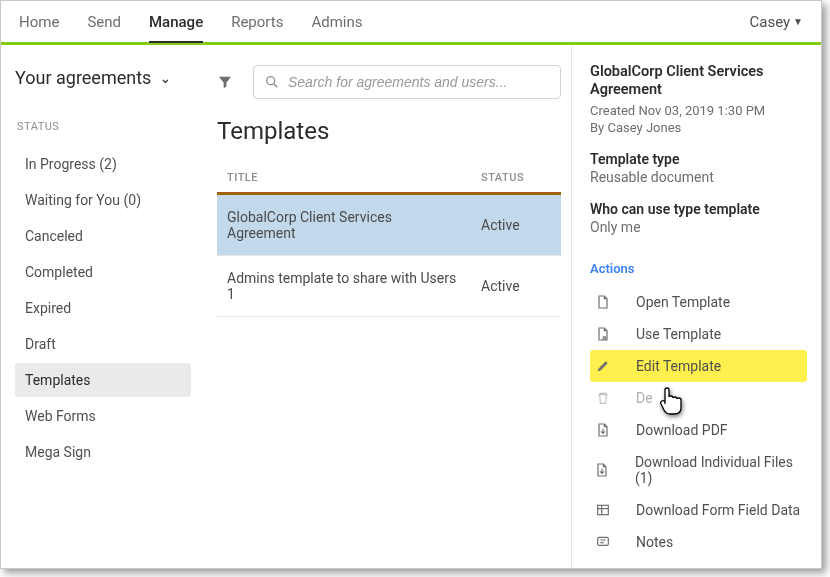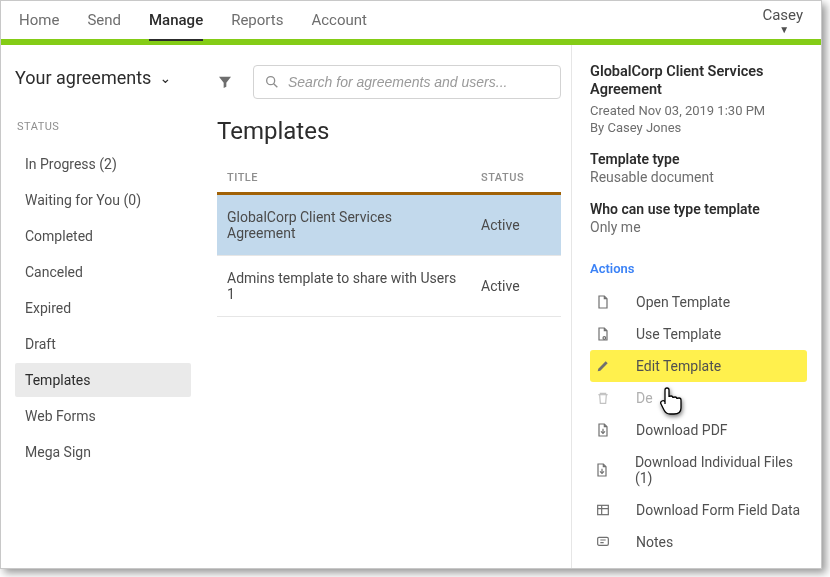--- a/index.html
+++ b/index.html
@@ -22,36 +22,36 @@
     display: flex;
     flex-direction: column;
     position: relative;
   }
   
   .topnav {
     display: flex;
     align-items: center;
     padding: 0 18px;
     height: 44px;
-    border-bottom: 6px solid #84cc16;
+    border-bottom: 3px solid #84cc16;
     color: #6e6e6e;
     font-size: 15px;
   }
   .topnav .nav-item {
     margin-right: 28px;
     padding: 12px 0 10px 0;
     cursor: pointer;
   }
   .topnav .nav-item.active {
     color: #2c2c2c;
     border-bottom: 2px solid #2c2c2c;
     font-weight: 500;
   }
   .topnav .spacer { flex: 1; }
-  .topnav .user { display: flex; align-items: center; cursor: pointer; color:#505050;flex-direction:column;}
+  .topnav .user { display: flex; align-items: center; cursor: pointer; color:#505050;}
   .topnav .user .caret { margin-left: 3px; font-size: 10px; }
   
   .body {
     flex: 1;
     display: flex;
     overflow: hidden;
   }
   
   .sidebar {
     width: 200px;
@@ -218,42 +218,42 @@
 <body>
 
 <div class="page">
 
   <div class="topnav">
     <div id="nav-items" style="display: flex;">
         <div class="nav-item">Home</div>
         <div class="nav-item">Send</div>
         <div class="nav-item active">Manage</div>
         <div class="nav-item">Reports</div>
-        <div class="nav-item">Account</div>
+        <div class="nav-item">Admins</div>
       </div>
     <div class="spacer"></div>
     <div class="user">
       <span>Casey</span>
       <span class="caret">▼</span>
     </div>
   </div>
 
   <div class="body">
 
     <div class="sidebar">
       <div class="sidebar-title">
         <span>Your agreements</span>
         <span class="chev">⌄</span>
       </div>
       <div class="sidebar-section">STATUS</div>
       <div id="sidebar-items">
           <div class="side-item">In Progress (2)</div>
           <div class="side-item">Waiting for You (0)</div>
+          <div class="side-item">Canceled</div>
           <div class="side-item">Completed</div>
-          <div class="side-item">Canceled</div>
           <div class="side-item">Expired</div>
           <div class="side-item">Draft</div>
           <div class="side-item selected">Templates</div>
           <div class="side-item">Web Forms</div>
           <div class="side-item">Mega Sign</div>
         </div>
     </div>
 
     <div class="main">
       <div class="main-toprow">

